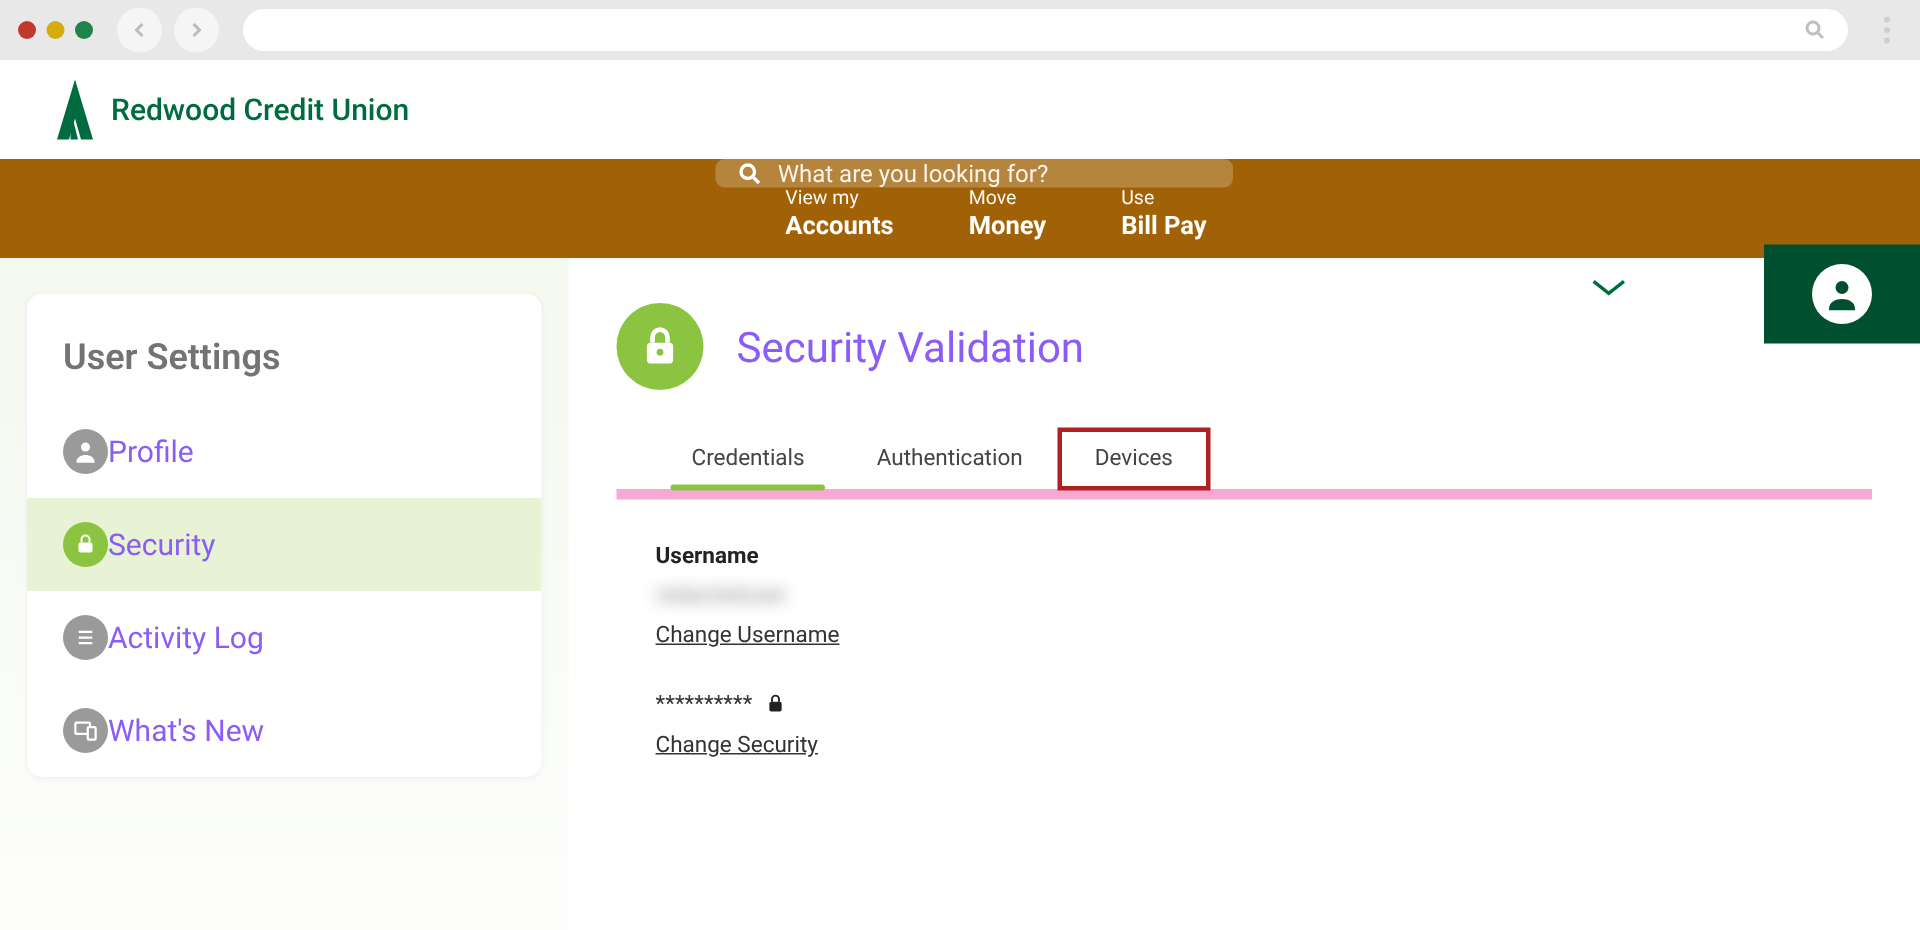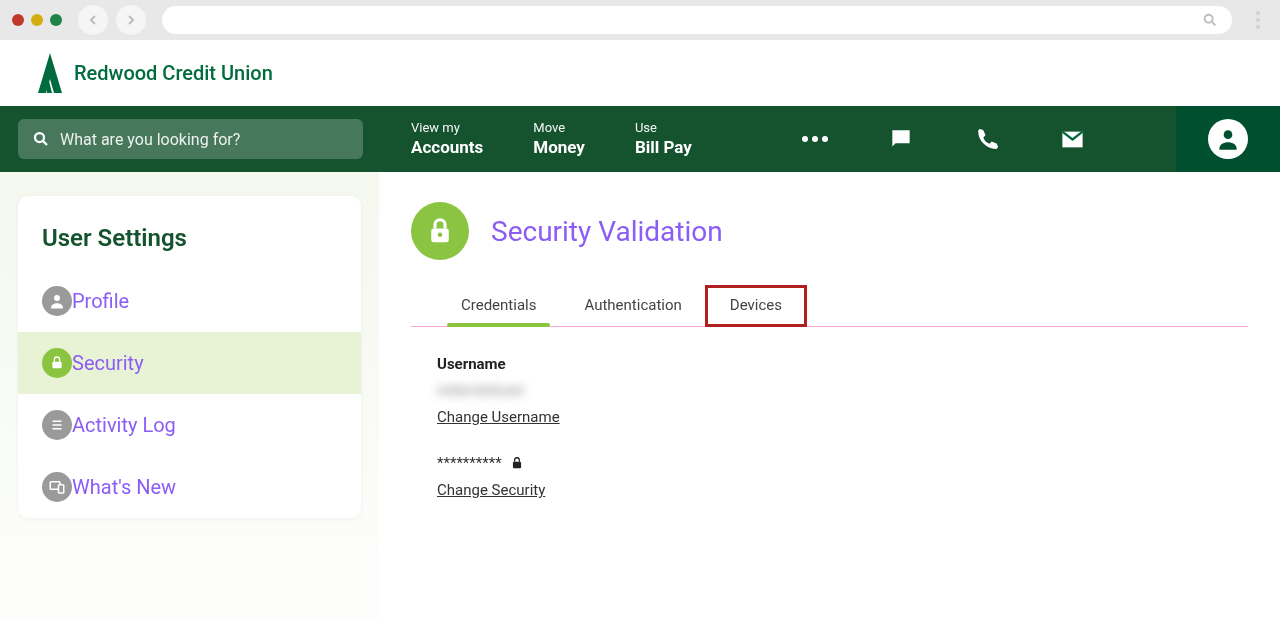--- a/index.html
+++ b/index.html
@@ -16,54 +16,54 @@
   .address-bar { flex: 1; height: 28px; background: #fff; border-radius: 14px; margin: 0 8px; display:flex; align-items:center; justify-content:flex-end; padding:0 14px; color:#bfbfbf;}
   .chrome-menu { width:20px; display:flex; flex-direction:column; align-items:center; gap:3px; }
   .chrome-menu span{ width:4px;height:4px;border-radius:50%;background:#cfcfcf;}
 
   
   .logo-bar { height: 66px; display: flex; align-items: center; padding-left: 36px; background:#fff; }
   .logo { display: flex; align-items: center; gap: 10px; color: #006b3f; }
   .logo-text { font-size: 20px; font-weight: 500; color:#006b3f; }
 
   
-  .top-nav { height: 66px; background: #14532d; display: flex; align-items: center; }
+  .top-nav { height: 66px; background: #a16207; display: flex; align-items: center; flex-direction: column; }
   .search-wrap { margin-left: 18px; width: 345px; height: 40px; background: rgba(255,255,255,0.22); border-radius: 6px; display:flex; align-items:center; padding:0 14px; gap:10px;}
   .search-wrap svg { color:#fff; }
   .search-input { background: transparent; border: none; outline: none; color: #fff; font-size: 16px; flex:1; }
   .search-input::placeholder { color: rgba(255,255,255,0.9); }
   .nav-links { display:flex; gap:50px; margin-left:48px; }
   .nav-link { color:#fff; line-height:1.25; cursor:pointer; }
   .nav-link .small { font-size: 13px; font-weight:400; opacity:0.95;}
   .nav-link .big { font-size: 17px; font-weight: 700; }
   .nav-icons { margin-left:auto; display:flex; align-items:center; gap:60px; padding-right:0; }
   .nav-icon { color:#fff; display:flex; align-items:center; justify-content:center; cursor:pointer;}
   .dots { display:flex; gap:4px; }
   .dots span { width:6px; height:6px; border-radius:50%; background:#fff; }
   .avatar-box { width:104px; height:66px; background:#004f2f; display:flex; align-items:center; justify-content:center; margin-left:30px;}
   .avatar-circle { width:40px; height:40px; border-radius:50%; background:#fff; display:flex; align-items:center; justify-content:center; color:#004f2f;}
 
   
   .body-area { display:flex; height: calc(620px - 40px - 66px - 66px); }
   .sidebar-col { width: 379px; background: linear-gradient(180deg,#f4f8ef 0%, #fdfefc 100%); padding: 24px 18px; }
   .sidebar-card { background:#fff; border-radius:10px; box-shadow: 0 1px 4px rgba(0,0,0,0.05); overflow:hidden; }
-  .sidebar-title { font-size: 24px; font-weight:600; color:#14532d; padding: 28px 24px 18px; }
+  .sidebar-title { font-size: 24px; font-weight:600; color:#737373; padding: 28px 24px 18px; }
   .sidebar-item { display:flex; align-items:center; padding: 16px 24px; cursor:pointer; font-size:20px; color:#8b5cf6; }
   .sidebar-item.active { background:#e8f2d5; }
   .sb-icon { width:30px; height:30px; border-radius:50%; display:flex; align-items:center; justify-content:center; color:#fff; flex-shrink:0;}
   .sb-grey { background:#9a9a9a; }
   .sb-green { background:#8ac440; }
 
   
   .main-col { flex:1; padding: 30px 32px; }
   .page-header { display:flex; align-items:center; gap:22px; margin-bottom: 26px; }
   .header-icon { width:58px; height:58px; border-radius:50%; background:#8ac440; display:flex; align-items:center; justify-content:center; color:#fff;}
   .page-title { font-size: 28px; font-weight:400; color:#8b5cf6; }
 
-  .tabs-row { display:flex; gap:0; border-bottom:1px solid #f9a8d4; padding-left:26px; }
+  .tabs-row { display:flex; gap:0; border-bottom:7px solid #f9a8d4; padding-left:26px; }
   .tab { padding: 10px 24px 12px; font-size:15px; color:#444; cursor:pointer; position:relative; }
   .tab.active::after { content:""; position:absolute; left:10px; right:10px; bottom:-1px; height:4px; background:#8ac440; border-radius:2px;}
   .tab.highlighted { outline: 3px solid #b02020; outline-offset: -2px; }
 
   .section { margin-top: 28px; padding-left:26px; }
   .field-label { font-weight:700; font-size:15px; color:#222; margin-bottom:8px; }
   .field-value { font-size:15px; color:#333; margin-bottom:8px; display:flex; align-items:center; gap:8px;}
   .blurred { filter: blur(5px); color:#888; user-select:none; }
   .field-link { font-size:15px; color:#333; text-decoration: underline; cursor:pointer; display:inline-block;}
   .pw-lock { color:#222; }

